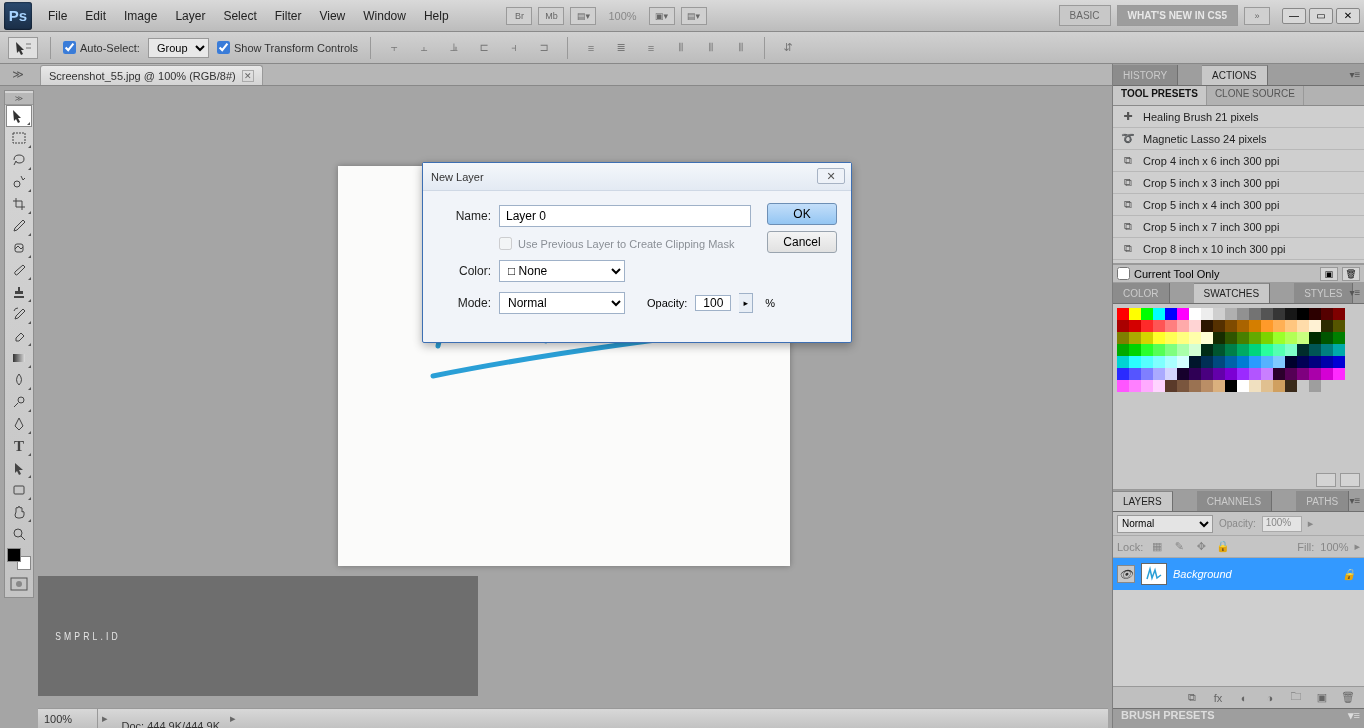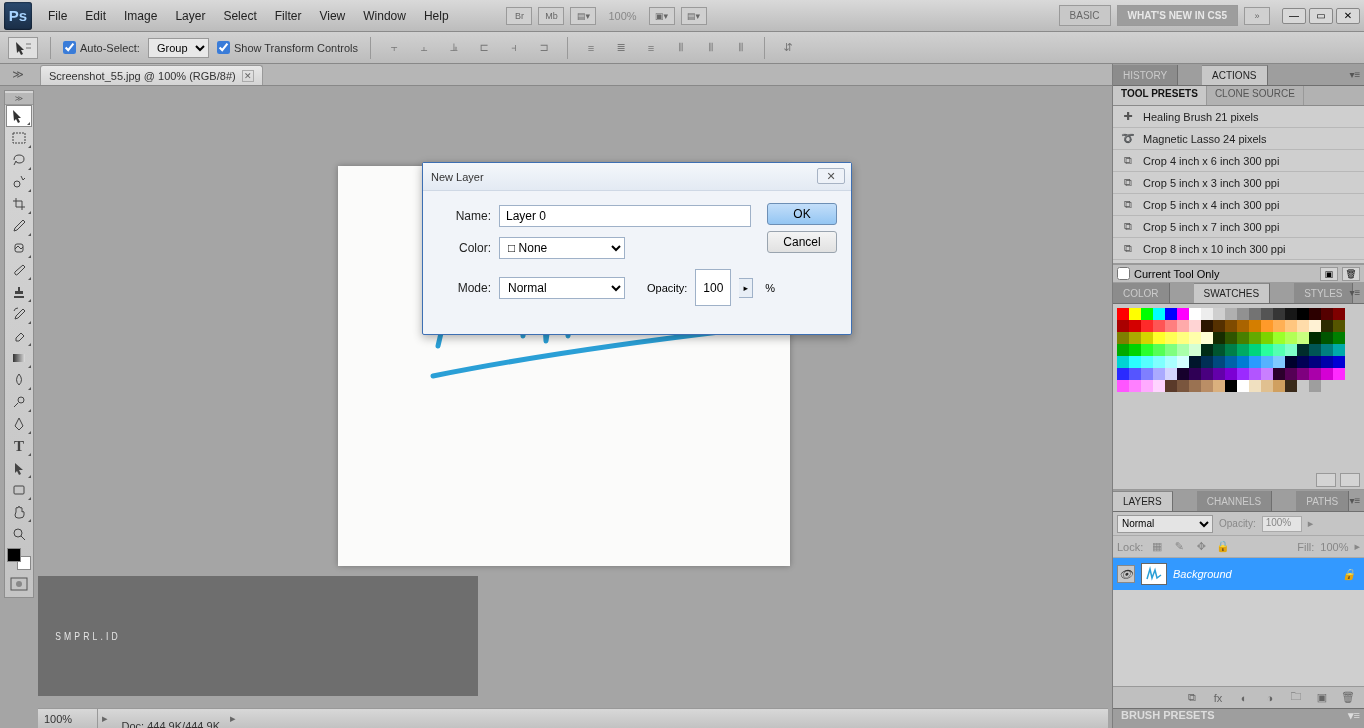--- a/index.html
+++ b/index.html
@@ -101,21 +101,21 @@
 .dialog .titlebar{ height:28px; background:linear-gradient(#f4f7fb,#e3eaf3); border-bottom:1px solid #cfd8e5; display:flex; align-items:center; padding:0 8px; font-size:12px; color:#333; position:relative;}
 .dialog .titlebar .close{ position:absolute; right:6px; top:5px; width:28px; height:16px; border:1px solid #a7b3c4; border-radius:2px; background:#eef2f8; display:flex; align-items:center; justify-content:center; font-size:11px; color:#555;}
 .dialog .body{ padding:14px 14px 18px 14px;}
 .dialog .row{ display:flex; align-items:center; gap:8px; margin-bottom:10px;}
 .dialog .row .lbl{ width:54px; text-align:right; color:#222; font-size:12px;}
 .dialog .row input[type=text]{ height:22px; border:1px solid #9fb1c8; padding:0 6px; font-size:12px; background:#fff;}
 .dialog .btn{ width:70px; height:22px; border:1px solid #6d8fb5; border-radius:3px; background:linear-gradient(#c3def9,#94c6f3); font-size:12px; display:flex; align-items:center; justify-content:center;}
 .dialog .btn.cancel{ background:linear-gradient(#f4f4f4,#e1e1e1); border-color:#9aa4af;}
 .dialog .chk-row{ display:flex; align-items:center; gap:6px; padding-left:62px; margin-bottom:10px; color:#8a8f96; font-size:12px;}
 .dialog select{ height:22px; border:1px solid #9fb1c8; background:#fff; font-size:12px; padding:0 4px;}
-.dialog .op-field{ width:36px; height:37px; border:1px solid #9fb1c8; text-align:center; font-size:12px;}
+.dialog .op-field{ width:36px; height:16px; border:1px solid #9fb1c8; text-align:center; font-size:12px;}
 .dialog .spin{ width:14px; height:20px; border:1px solid #9fb1c8; border-left:none; background:#e8eef6; display:flex; align-items:center; justify-content:center; font-size:9px;}
 .dialog .right-btns{ position:absolute; right:14px; top:40px; display:flex; flex-direction:column; gap:6px;}
 
 
 svg{ display:block;}
 </style>
 </head>
 <body>
 
 <div class="menubar">
@@ -610,20 +610,24 @@
   </div>
   <div class="body">
     <div class="right-btns">
       <div class="btn">OK</div>
       <div class="btn cancel">Cancel</div>
     </div>
     <div class="row">
       <div class="lbl">Name:</div>
       <input type="text" style="width: 252px;" value="Layer 0">
     </div>
+    <div class="chk-row">
+      <input type="checkbox" disabled="" style="">
+      <span>Use Previous Layer to Create Clipping Mask</span>
+    </div>
     <div class="row">
       <div class="lbl">Color:</div>
       <select style="width:126px">
         <option>□ None</option>
       </select>
     </div>
     <div class="row">
       <div class="lbl">Mode:</div>
       <select style="width:126px"><option>Normal</option></select>
       <div style="width:6px"></div>

